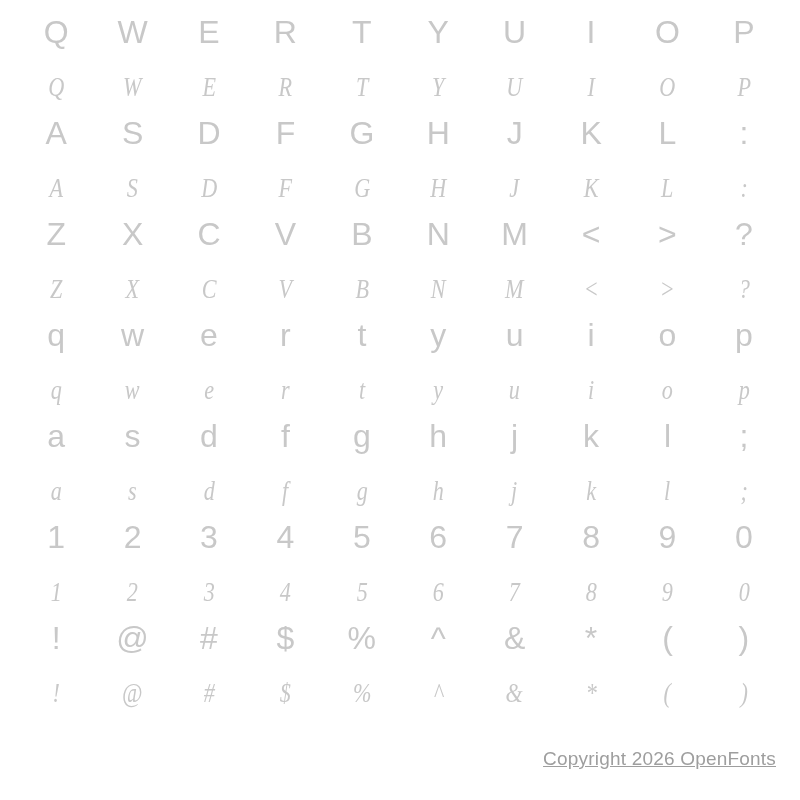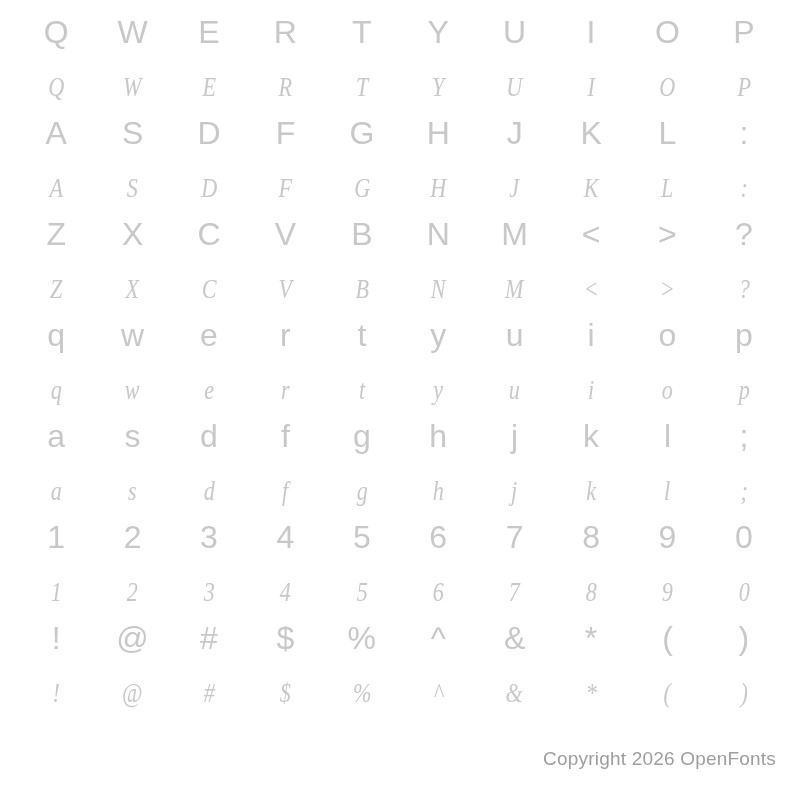--- a/index.html
+++ b/index.html
@@ -58,20 +58,21 @@
     transform: scaleX(0.82);
   }
   #footer {
     position: absolute;
     right: 24px;
     bottom: 30px;
     font-size: 19px;
     color: #9e9e9e;
     font-family: "Liberation Sans", sans-serif;
     letter-spacing: 0.2px;
+    text-decoration: underline;
   }
 </style>
 </head>
 <body>
 
 <div id="specimen">
     <div class="char-row row-upright">
       <div class="char-cell">Q</div>
       <div class="char-cell">W</div>
       <div class="char-cell">E</div>

